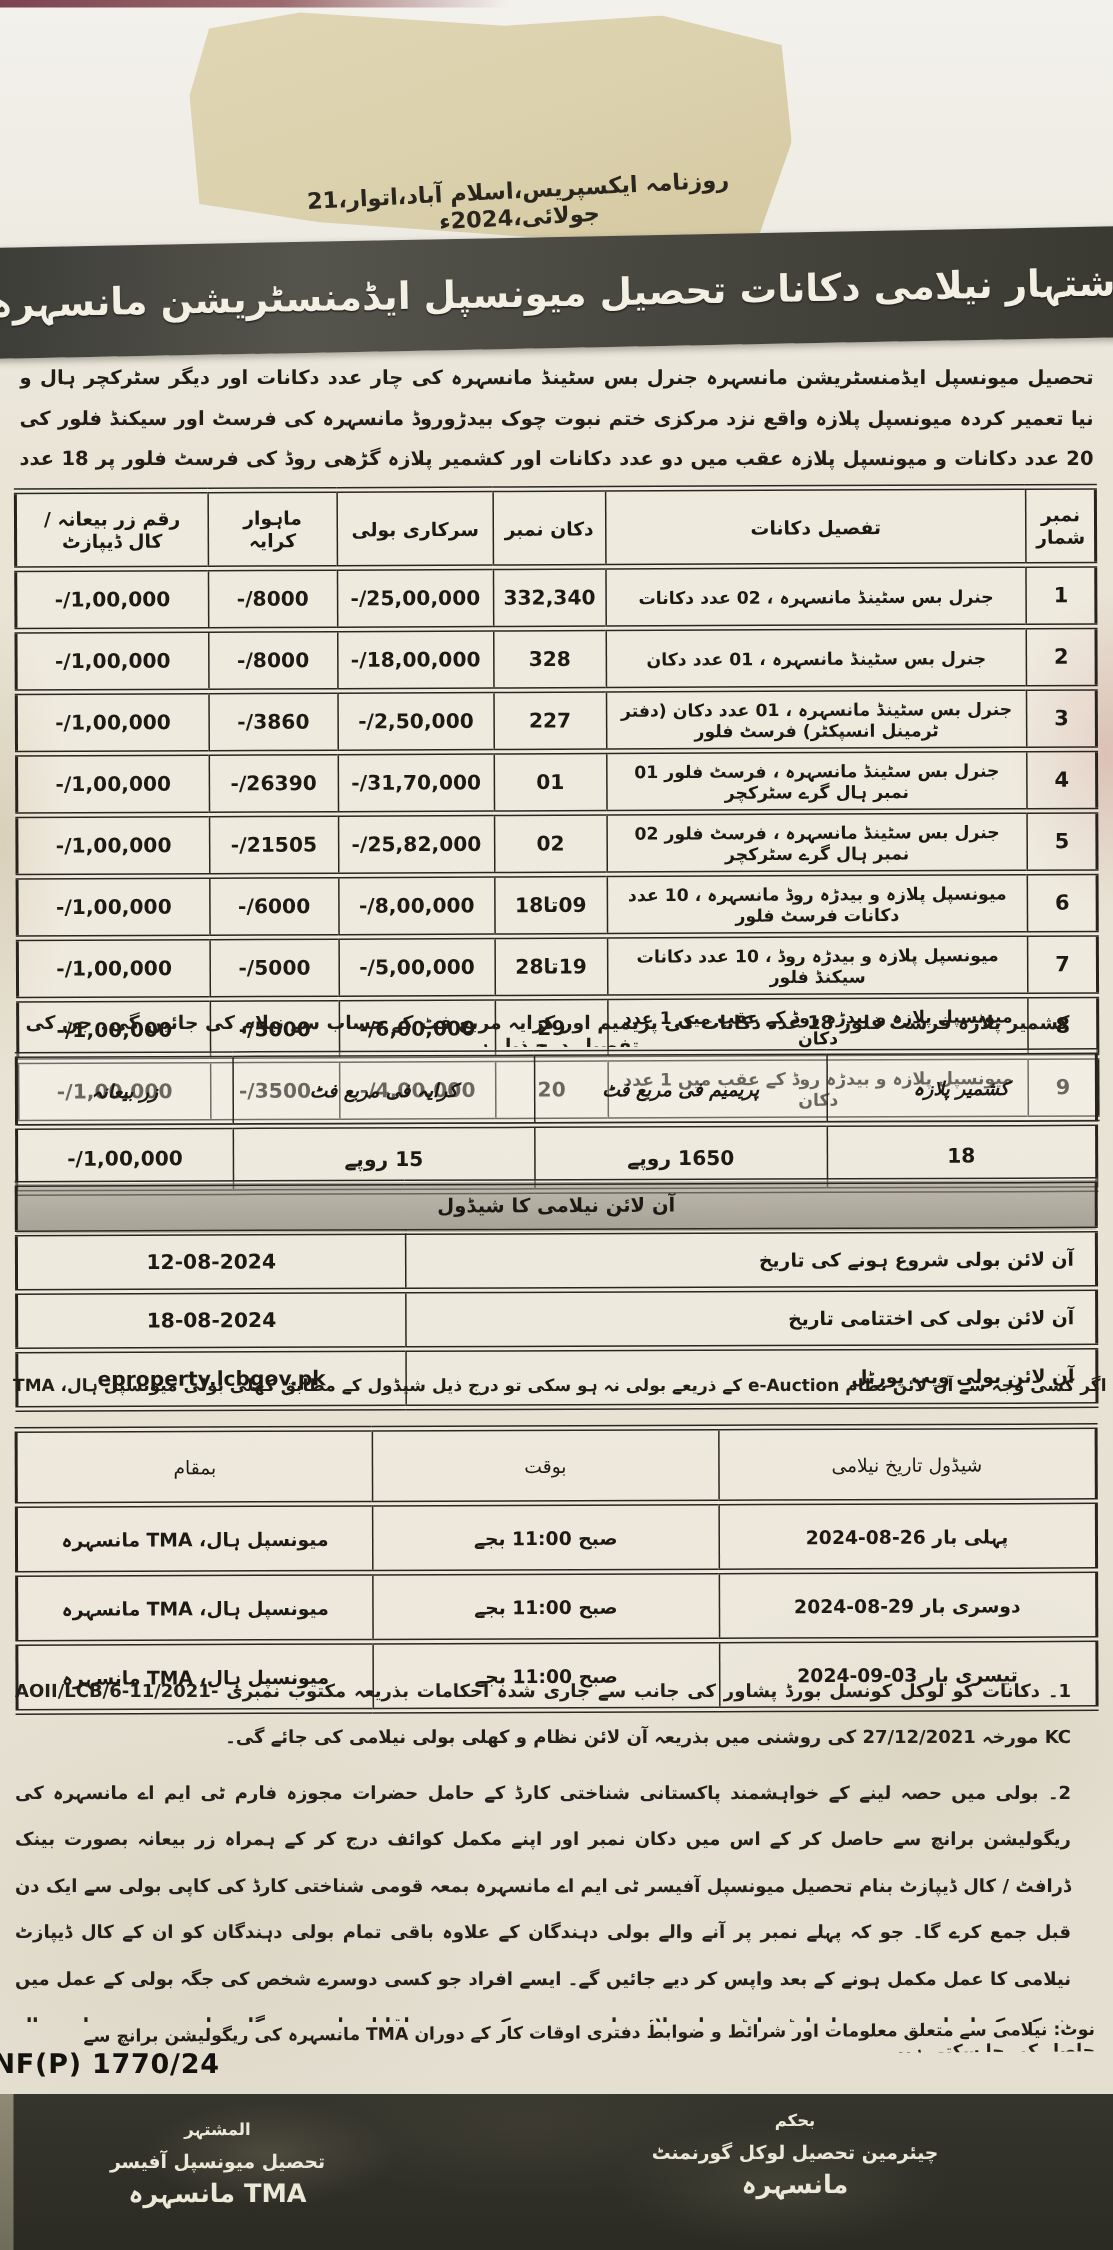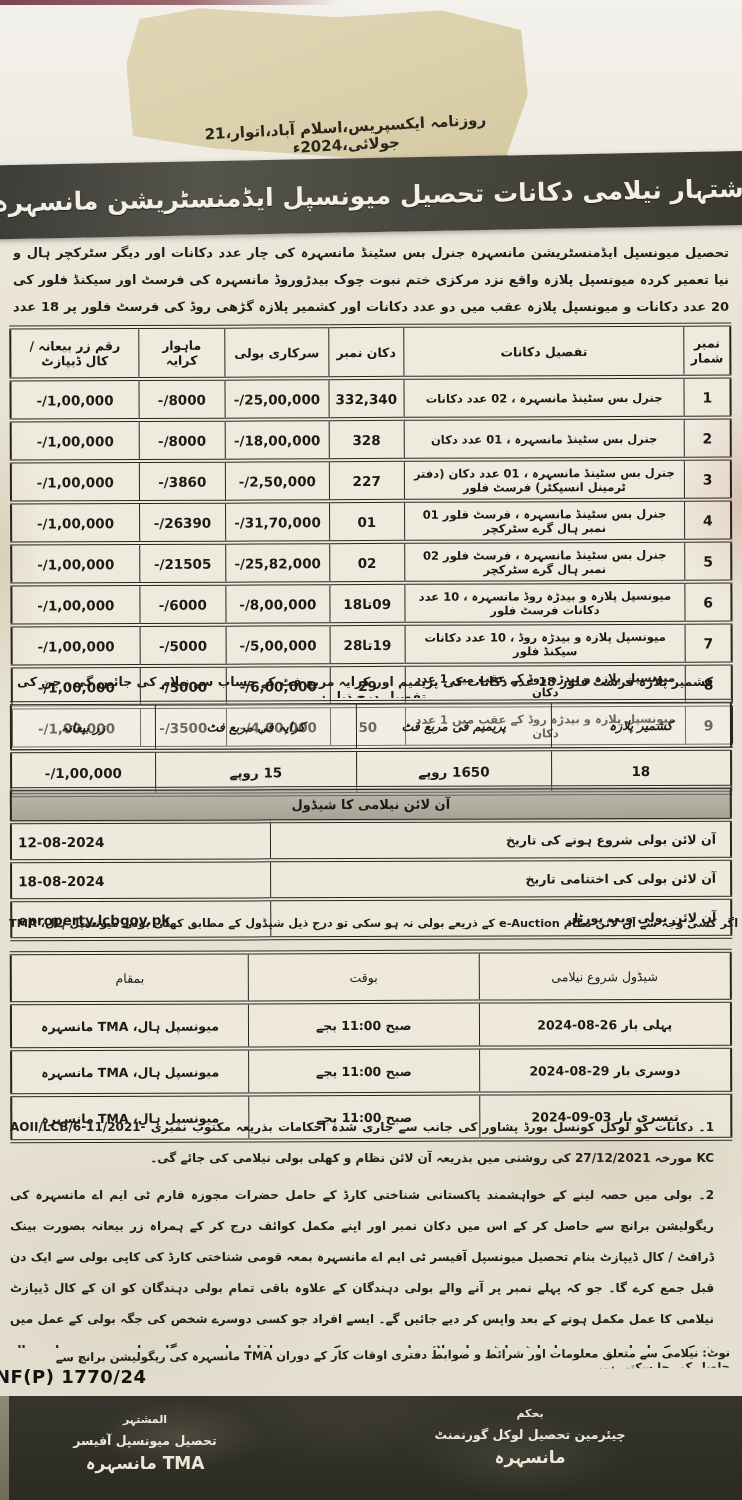--- a/index.html
+++ b/index.html
@@ -55,21 +55,21 @@
   }
   .kashmir{position:absolute;left:10px;top:700px;width:722px;height:78px;transform:rotate(-.2deg);}
   .kashmir table{width:100%;height:100%;border:2.5px solid #26231d;}
   .kashmir th{font-size:12.5px;font-weight:bold;height:40px;font-style:italic;}
   .kashmir td{height:36px;}
   .online{position:absolute;left:10px;top:786px;width:722px;height:124px;transform:rotate(-.2deg);}
   .online table{width:100%;height:100%;border:2.5px solid #26231d;}
   .online .title-cell{background:linear-gradient(180deg,rgba(90,85,72,.34),rgba(70,66,55,.42));font-size:13px;font-weight:bold;height:25px;text-align:center;}
   .online td{height:31px;}
   .online .lbl{font-size:12.5px;font-weight:bold;text-align:right;padding-right:14px;}
-  .online .val{text-align:left;}
+  .online .val{text-align:center;}
   .fallback{
     position:absolute;left:6px;top:917px;width:732px;height:26px;overflow:hidden;
     font-size:11.3px;font-weight:600;white-space:nowrap;text-align:center;color:#221e17;
   }
   .open-auction{position:absolute;left:10px;top:950px;width:722px;height:160px;transform:rotate(-.2deg);}
   .open-auction table{width:100%;height:100%;border:2.5px solid #26231d;}
   .open-auction th{font-size:12.5px;font-weight:normal;height:42px;}
   .open-auction td{height:38px;font-size:12.5px;font-weight:bold;text-align:center;}
   .notes{position:absolute;left:10px;top:1112px;width:722px;height:236px;overflow:hidden;
     font-size:12px;color:#24201a;font-weight:600;}
@@ -192,21 +192,21 @@
           <td class="num sn-cell">8</td>
           <td class="ur detail-cell">میونسپل پلازہ و بیدڑہ روڈ کے عقب میں 1 عدد دکان</td>
           <td class="num">29</td>
           <td class="num">6,00,000/-</td>
           <td class="num">5000/-</td>
           <td class="num">1,00,000/-</td>
         </tr>
         <tr>
           <td class="num sn-cell">9</td>
           <td class="ur detail-cell">میونسپل پلازہ و بیدڑہ روڈ کے عقب میں 1 عدد دکان</td>
-          <td class="num">50</td>
+          <td class="num">20</td>
           <td class="num">4,00,000/-</td>
           <td class="num">3500/-</td>
           <td class="num">1,00,000/-</td>
         </tr>
       </tbody>
     </table>
   </div>
 
   <div class="kashmir-caption ur">کشمیر پلازہ فرسٹ فلور 18 عدد دکانات کی پریمیم اور کرایہ مربع فٹ کے حساب سے نیلام کی جائیں گی۔ جن کی تفصیل درج ذیل ہے۔</div>
 
@@ -269,21 +269,21 @@
 
   <div class="open-auction">
     <table dir="rtl">
       <colgroup>
           <col style="width:35%">
           <col style="width:32%">
           <col style="width:33%">
         </colgroup>
       <thead>
         <tr>
-          <th class="ur">شیڈول شروع نیلامی</th>
+          <th class="ur">شیڈول تاریخ نیلامی</th>
           <th class="ur">بوقت</th>
           <th class="ur">بمقام</th>
         </tr>
       </thead>
       <tbody>
         <tr>
           <td class="ur">پہلی بار 26-08-2024</td>
           <td class="ur">صبح 11:00 بجے</td>
           <td class="ur">میونسپل ہال، TMA مانسہرہ</td>
         </tr>

